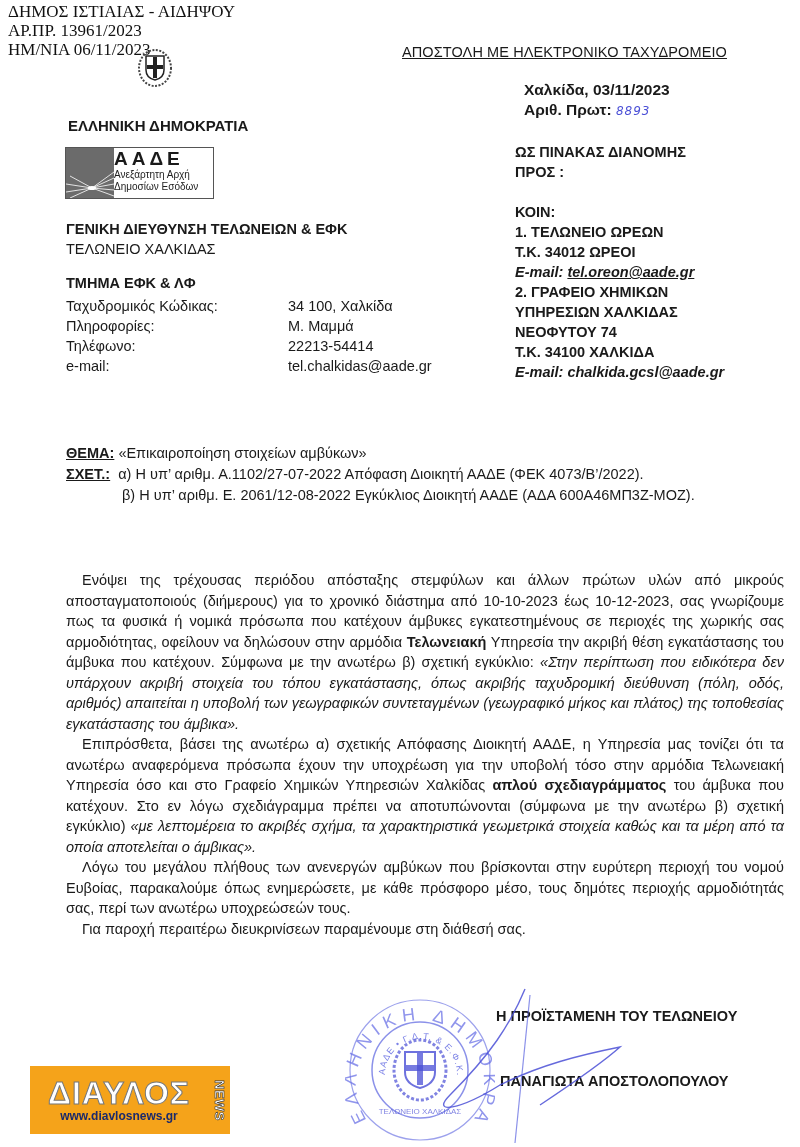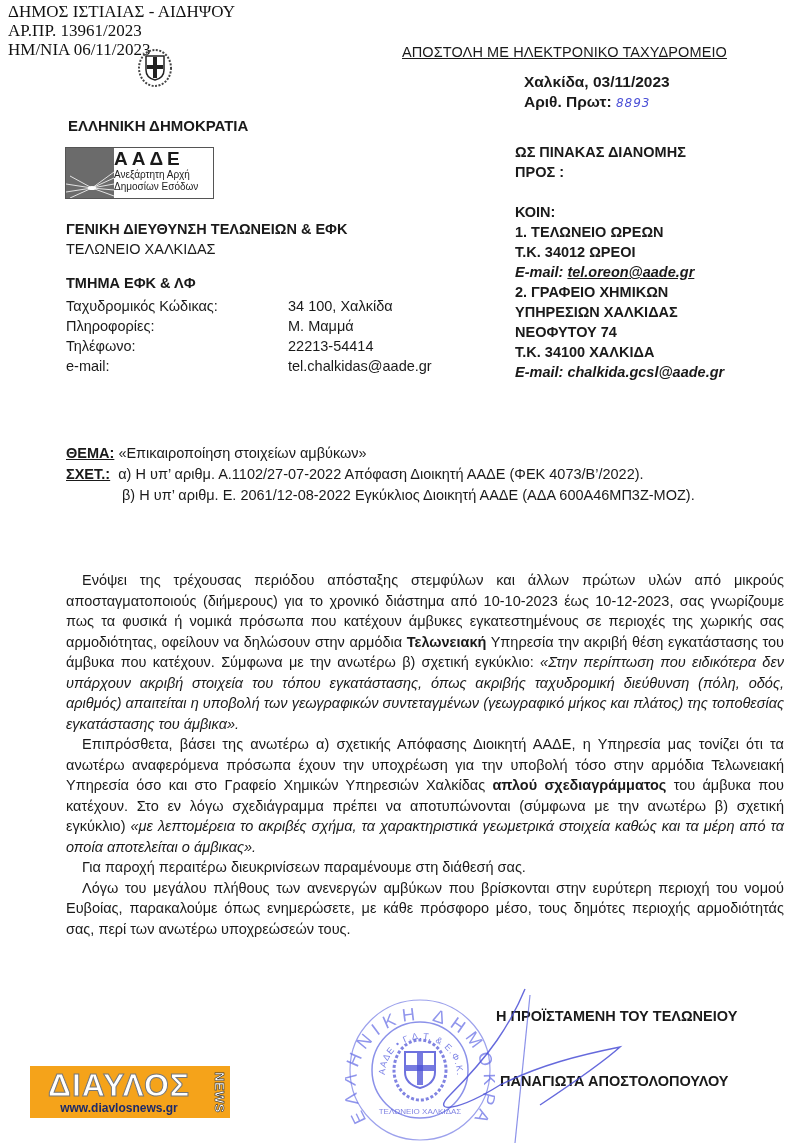--- a/index.html
+++ b/index.html
@@ -7,21 +7,21 @@
     .abs { position: absolute; }
 
     
     .registry { left: 8px; top: 2px; font-family: "Liberation Serif", serif; font-size: 17px; line-height: 19px; color: #111; }
     .registry div { white-space: nowrap; }
 
     .emblem-top { left: 137px; top: 44px; width: 36px; height: 44px; }
 
     .email-head { left: 402px; top: 44px; font-size: 14.5px; text-decoration: underline; letter-spacing: 0.1px; }
 
-    .place-date { left: 524px; top: 72px; font-size: 15.5px; font-weight: bold; line-height: 20px; }
+    .place-date { left: 524px; top: 80px; font-size: 15.5px; font-weight: bold; line-height: 20px; }
     .prot-num { color: #4a4fd6; font-family: "DejaVu Sans", sans-serif; font-weight: normal; font-style: italic; font-size: 12px; letter-spacing: 1px; }
 
     .republic { left: 68px; top: 117px; font-size: 15px; font-weight: bold; }
 
     .aade-box { left: 65px; top: 147px; width: 147px; height: 50px; border: 1px solid #555; display: flex; }
     .aade-graphic { width: 48px; height: 50px; background: #6a6a6a; position: relative; overflow: hidden; }
     .aade-text { padding-left: 0; padding-top: 1px; }
     .aade-title { font-size: 19px; font-weight: bold; letter-spacing: 4px; line-height: 20px; }
     .aade-sub { font-size: 10px; line-height: 12px; color: #222; }
 
@@ -46,21 +46,21 @@
     .body p { margin: 0; text-align: justify; text-indent: 16px; }
     .body i { font-style: italic; }
     .body b { font-weight: bold; }
 
     .signer-title { left: 496px; top: 1008px; font-size: 14.5px; font-weight: bold; }
     .signer-name { left: 500px; top: 1073px; font-size: 14.5px; font-weight: bold; }
 
     .stamp { left: 345px; top: 990px; width: 150px; height: 157px; }
     .signature { left: 430px; top: 985px; width: 240px; height: 162px; }
 
-    .diavlos { left: 30px; top: 1066px; width: 200px; height: 52px; background: #f5a31a; display: flex; align-items: stretch; }
+    .diavlos { left: 30px; top: 1066px; width: 200px; height: 68px; background: #f5a31a; display: flex; align-items: stretch; }
     .diavlos-main { flex: 1; display: flex; flex-direction: column; justify-content: center; align-items: center; }
     .diavlos-title { font-size: 32px; font-weight: bold; color: #fff; letter-spacing: 1px; line-height: 32px; -webkit-text-stroke: 1px #777; }
     .diavlos-url { font-size: 12px; font-weight: bold; color: #1c2a6b; line-height: 14px; }
     .diavlos-news { width: 22px; background: #f5a31a; display: flex; align-items: center; justify-content: center; }
     .diavlos-news span { writing-mode: vertical-rl; font-size: 13px; font-weight: bold; color: #fff; -webkit-text-stroke: 0.6px #333; letter-spacing: 0.5px; }
   </style>
 </head>
 <body>
 
 <div class="abs registry">
@@ -156,22 +156,22 @@
 
 <div class="abs subject">
   <div><span class="u">ΘΕΜΑ:</span> <span>«Επικαιροποίηση στοιχείων αμβύκων»</span></div>
   <div class="justify"><span class="u">ΣΧΕΤ.:</span>&nbsp; <span>α) Η υπ’ αριθμ. Α.1102/27-07-2022 Απόφαση Διοικητή ΑΑΔΕ (ΦΕΚ 4073/Β’/2022).</span></div>
   <div class="justify" style="text-indent:56px">β) Η υπ’ αριθμ. Ε. 2061/12-08-2022 Εγκύκλιος Διοικητή ΑΑΔΕ (ΑΔΑ 600Α46ΜΠ3Ζ-ΜΟΖ).</div>
 </div>
 
 <div class="abs body">
   <p><span>Ενόψει της τρέχουσας περιόδου απόσταξης στεμφύλων και άλλων πρώτων υλών από μικρούς αποσταγματοποιούς (διήμερους) για το χρονικό διάστημα από 10-10-2023 έως 10-12-2023, σας γνωρίζουμε πως τα φυσικά ή νομικά πρόσωπα που κατέχουν άμβυκες εγκατεστημένους σε περιοχές της χωρικής σας αρμοδιότητας, οφείλουν να δηλώσουν στην αρμόδια </span><b>Τελωνειακή</b><span> Υπηρεσία την ακριβή θέση εγκατάστασης του άμβυκα που κατέχουν. Σύμφωνα με την ανωτέρω β) σχετική εγκύκλιο: </span><i>«Στην περίπτωση που ειδικότερα δεν υπάρχουν ακριβή στοιχεία του τόπου εγκατάστασης, όπως ακριβής ταχυδρομική διεύθυνση (πόλη, οδός, αριθμός) απαιτείται η υποβολή των γεωγραφικών συντεταγμένων (γεωγραφικό μήκος και πλάτος) της τοποθεσίας εγκατάστασης του άμβικα».</i></p>
   <p><span>Επιπρόσθετα, βάσει της ανωτέρω α) σχετικής Απόφασης Διοικητή ΑΑΔΕ, η Υπηρεσία μας τονίζει ότι τα ανωτέρω αναφερόμενα πρόσωπα έχουν την υποχρέωση για την υποβολή τόσο στην αρμόδια Τελωνειακή Υπηρεσία όσο και στο Γραφείο Χημικών Υπηρεσιών Χαλκίδας </span><b>απλού σχεδιαγράμματος</b><span> του άμβυκα που κατέχουν. Στο εν λόγω σχεδιάγραμμα πρέπει να αποτυπώνονται (σύμφωνα με την ανωτέρω β) σχετική εγκύκλιο) </span><i>«με λεπτομέρεια το ακριβές σχήμα, τα χαρακτηριστικά γεωμετρικά στοιχεία καθώς και τα μέρη από τα οποία αποτελείται ο άμβικας».</i></p>
+  <p>Λόγω του μεγάλου πλήθους των ανενεργών αμβύκων που βρίσκονται στην ευρύτερη περιοχή του νομού Ευβοίας, παρακαλούμε όπως ενημερώσετε, με κάθε πρόσφορο μέσο, τους δημότες περιοχής αρμοδιότητάς σας, περί των ανωτέρω υποχρεώσεών τους.</p>
   <p>Για παροχή περαιτέρω διευκρινίσεων παραμένουμε στη διάθεσή σας.</p>
-  <p>Λόγω του μεγάλου πλήθους των ανενεργών αμβύκων που βρίσκονται στην ευρύτερη περιοχή του νομού Ευβοίας, παρακαλούμε όπως ενημερώσετε, με κάθε πρόσφορο μέσο, τους δημότες περιοχής αρμοδιότητάς σας, περί των ανωτέρω υποχρεώσεών τους.</p>
 </div>
 
 <svg class="abs stamp" viewBox="0 0 150 157">
   <defs>
     <path id="outerArc" d="M22 130 A64 64 0 1 1 128 130"></path>
     <path id="innerArc" d="M40 85 A36 36 0 1 1 112 85"></path>
   </defs>
   <circle cx="75" cy="80" r="70" fill="none" stroke="#5a62e0" stroke-width="1.2" opacity="0.6"></circle>
   <circle cx="75" cy="80" r="48" fill="none" stroke="#5a62e0" stroke-width="1.5" opacity="0.7"></circle>
   <text font-size="18" fill="#6b72e6" opacity="0.75" font-family="Liberation Sans, sans-serif" letter-spacing="6">

